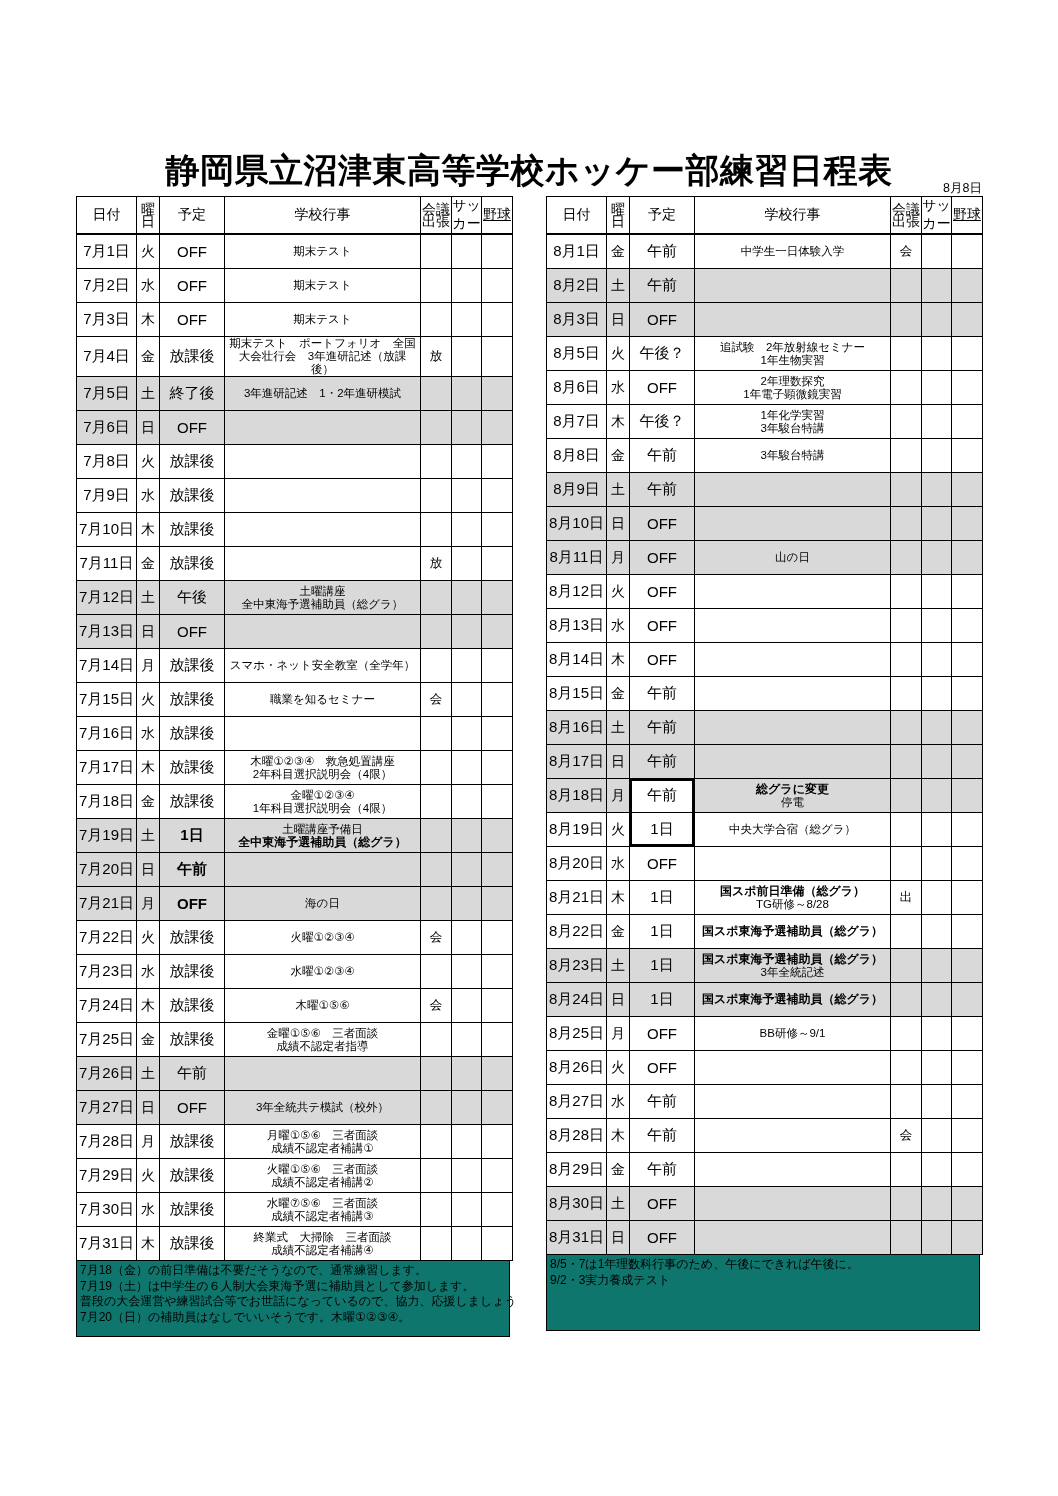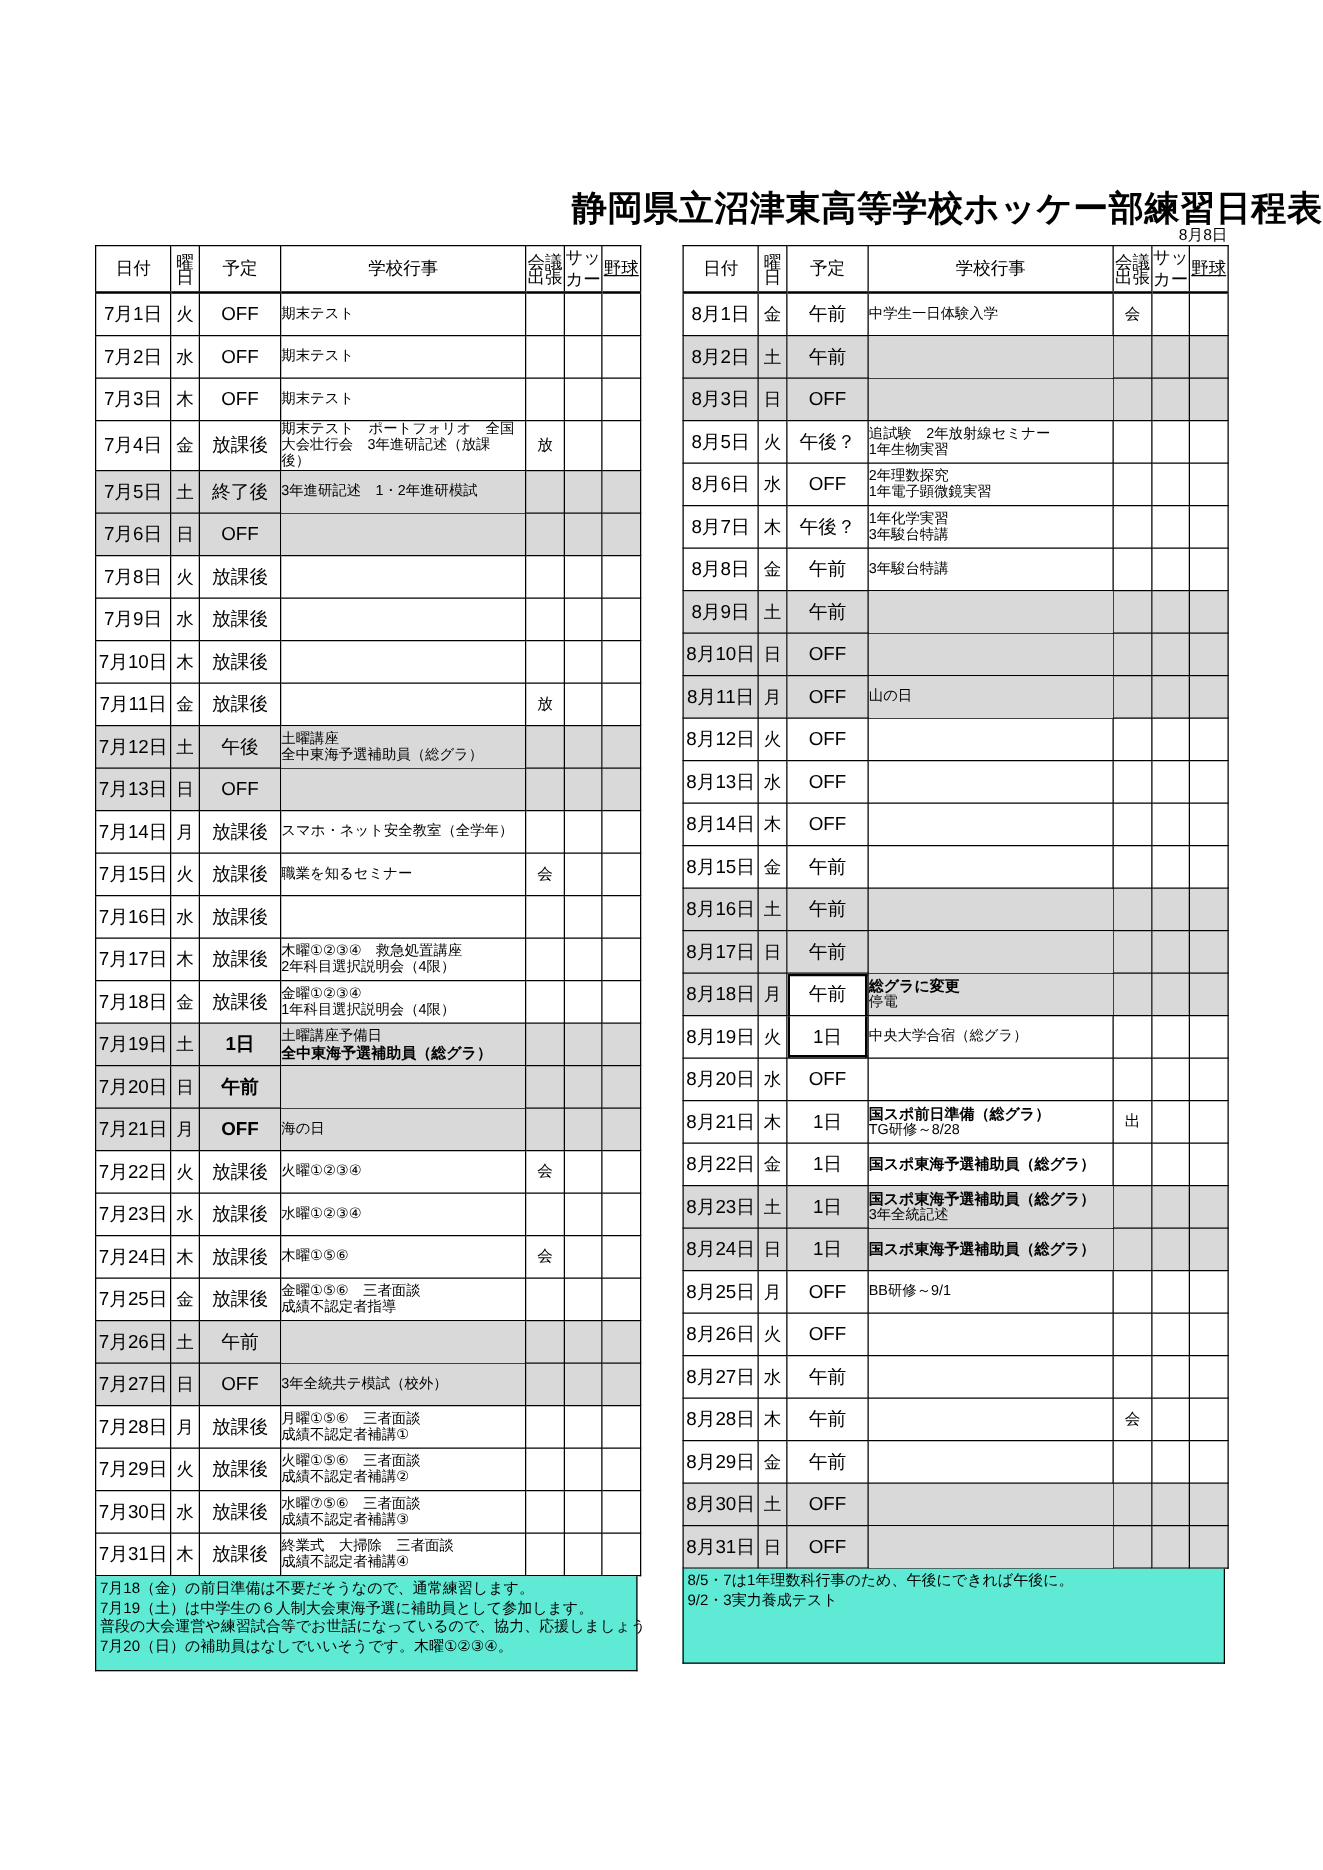--- a/index.html
+++ b/index.html
@@ -22,22 +22,22 @@
     width: 1058px;
     height: 1496px;
   }
 
   
   .title {
     position: absolute;
     left: 0;
     top: 148px;
     width: 1058px;
-    text-align: right;
-    font-size: 28px;
+    text-align: center;
+    font-size: 34px;
     font-weight: bold;
     letter-spacing: 0.5px;
     white-space: nowrap;
   }
 
   .doc-date {
     position: absolute;
     right: 76px;
     top: 181px;
     font-size: 12.5px;
@@ -122,37 +122,37 @@
     text-align: left;
     padding: 0 0 0 4px;
     font-size: 11.5px;
     line-height: 13px;
     position: relative;
   }
   .ev-lines {
     display: block;
     position: relative;
   }
-  .ev-line { display: block; white-space: nowrap; }
+  .ev-line { display: block; white-space: nowrap; text-align: center; }
   .ev-line.b { font-weight: bold; font-size: 12px; }
 
   td.cell-mark {
     text-align: center;
     font-size: 12.5px;
   }
 
   
   .notes {
     border: 1px solid #000;
     border-top: none;
     width: 434px;
     height: 76px;
     padding: 2px 0 0 3px;
     box-sizing: border-box;
-    background: #5eead4;
+    background: #0f766e;
   }
   .note-line {
     display: block;
     font-size: 12px;
     line-height: 15.5px;
     white-space: nowrap;
   }
 </style>
 </head>
 <body>

